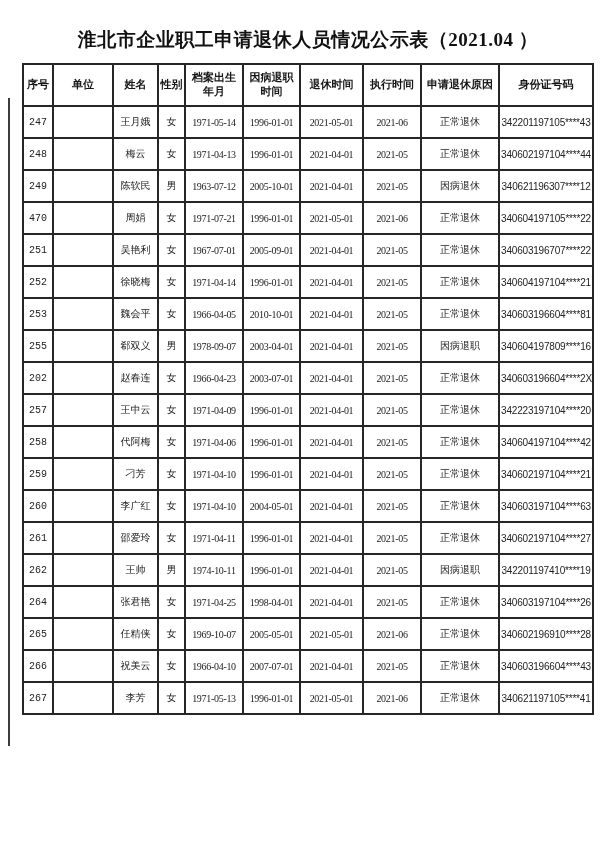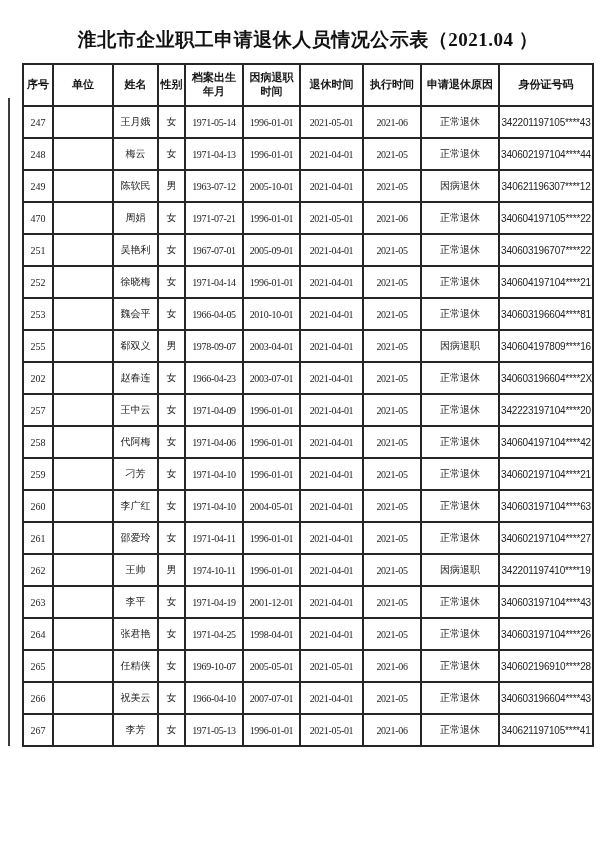--- a/index.html
+++ b/index.html
@@ -66,21 +66,21 @@
   col.c1 { width: 60px; }
   col.c2 { width: 45px; }
   col.c3 { width: 27px; }
   col.c4 { width: 58px; }
   col.c5 { width: 57px; }
   col.c6 { width: 63px; }
   col.c7 { width: 58px; }
   col.c8 { width: 78px; }
   col.c9 { width: 94px; }
   
-  td.col-0 { font-size: 10px; font-family: Liberation Serif, serif; }
+  td.col-0 { font-size: 10px; font-family: Liberation Mono, monospace; }
   td.col-3 { font-size: 11px; }
   td.col-4, td.col-5, td.col-6, td.col-7 {
     font-size: 10px;
     letter-spacing: -0.3px;
   }
   td.col-8 { font-size: 10.5px; }
   td.col-9 {
     font-family: "Liberation Sans", "DejaVu Sans", sans-serif;
     font-size: 9.5px;
     letter-spacing: -0.2px;
@@ -300,32 +300,20 @@
           <td class="col-2">王帅</td>
           <td class="col-3">男</td>
           <td class="col-4">1974-10-11</td>
           <td class="col-5">1996-01-01</td>
           <td class="col-6">2021-04-01</td>
           <td class="col-7">2021-05</td>
           <td class="col-8">因病退职</td>
           <td class="col-9">342201197410****19</td>
         </tr>
         <tr>
-          <td class="col-0">263</td>
-          <td class="col-1"></td>
-          <td class="col-2">李平</td>
-          <td class="col-3">女</td>
-          <td class="col-4">1971-04-19</td>
-          <td class="col-5">2001-12-01</td>
-          <td class="col-6">2021-04-01</td>
-          <td class="col-7">2021-05</td>
-          <td class="col-8">正常退休</td>
-          <td class="col-9">340603197104****43</td>
-        </tr>
-        <tr>
           <td class="col-0">264</td>
           <td class="col-1"></td>
           <td class="col-2">张君艳</td>
           <td class="col-3">女</td>
           <td class="col-4">1971-04-25</td>
           <td class="col-5">1998-04-01</td>
           <td class="col-6">2021-04-01</td>
           <td class="col-7">2021-05</td>
           <td class="col-8">正常退休</td>
           <td class="col-9">340603197104****26</td>

